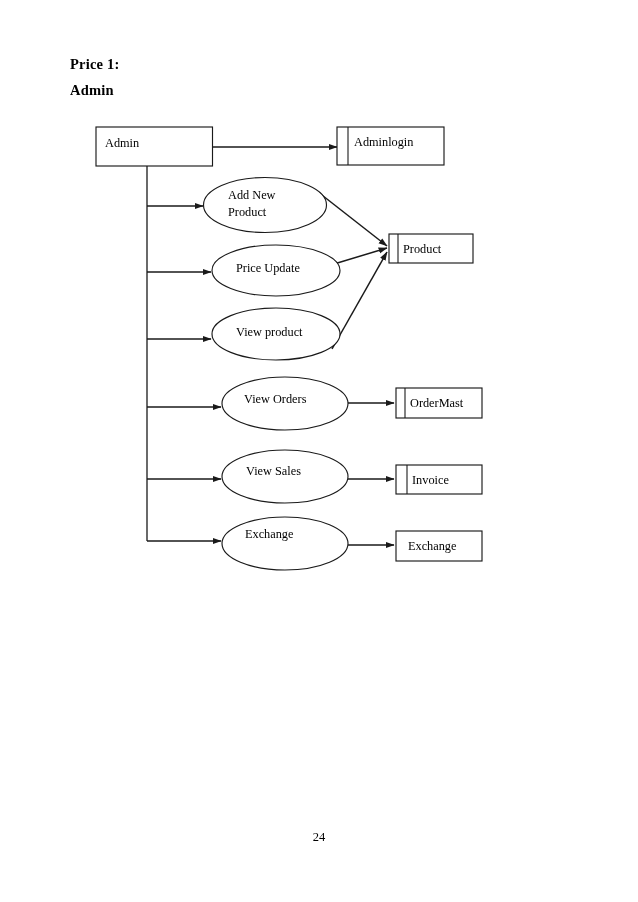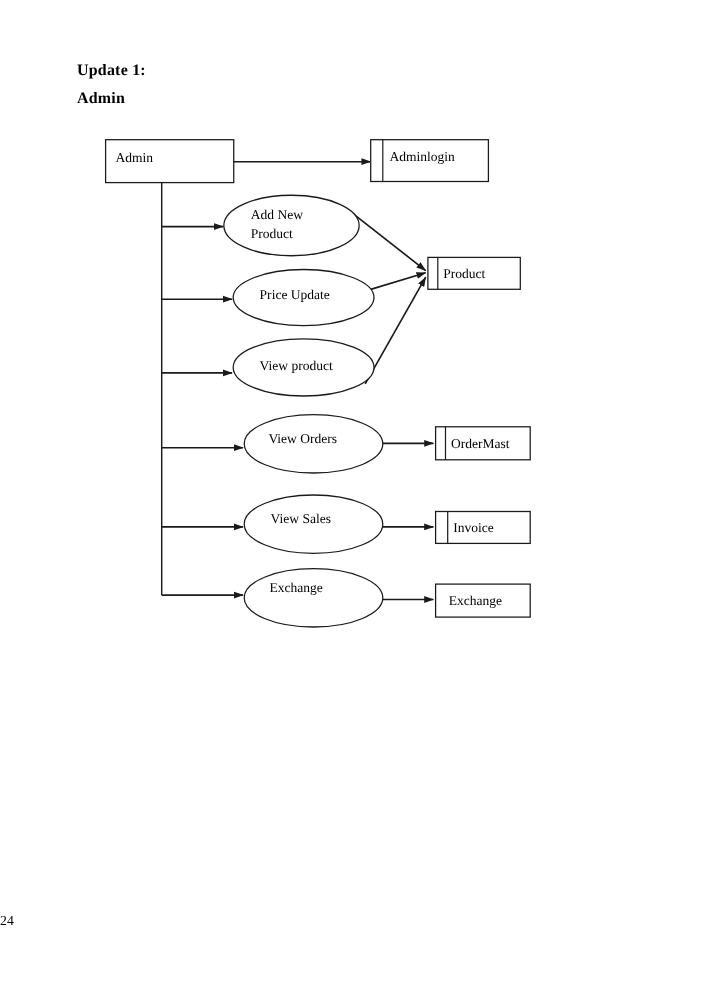--- a/index.html
+++ b/index.html
@@ -36,20 +36,21 @@
   .diagram {
     position: absolute;
     left: 0;
     top: 0;
   }
   .page-number {
     position: absolute;
     left: 0;
     top: 830px;
     width: 638px;
+    text-align: center;
     font-size: 12.5px;
   }
 
   svg text {
     font-family: "Liberation Serif", "DejaVu Serif", serif;
     fill: #000000;
   }
   .node-label { font-size: 12.3px; }
   .store-label { font-size: 12.3px; }
   .proc-label  { font-size: 12.3px; }
@@ -76,21 +77,21 @@
   .divider-line {
     stroke: #1a1a1a;
     stroke-width: 1.1;
   }
 </style>
 </head>
 <body>
 
 <div class="page">
 
-  <div class="heading" id="heading-level">Update 1:</div>
+  <div class="heading" id="heading-level">Price 1:</div>
 
   <div class="heading" id="heading-admin">Admin</div>
 
   <svg class="diagram" width="638" height="640" viewBox="0 0 638 640">
 
     <defs>
       <marker id="arrowhead" markerWidth="9" markerHeight="7" refX="8.4" refY="3.5" orient="auto" markerUnits="userSpaceOnUse">
         <polygon points="0 0.4, 9 3.5, 0 6.6" fill="#1a1a1a"></polygon>
       </marker>
     </defs>

